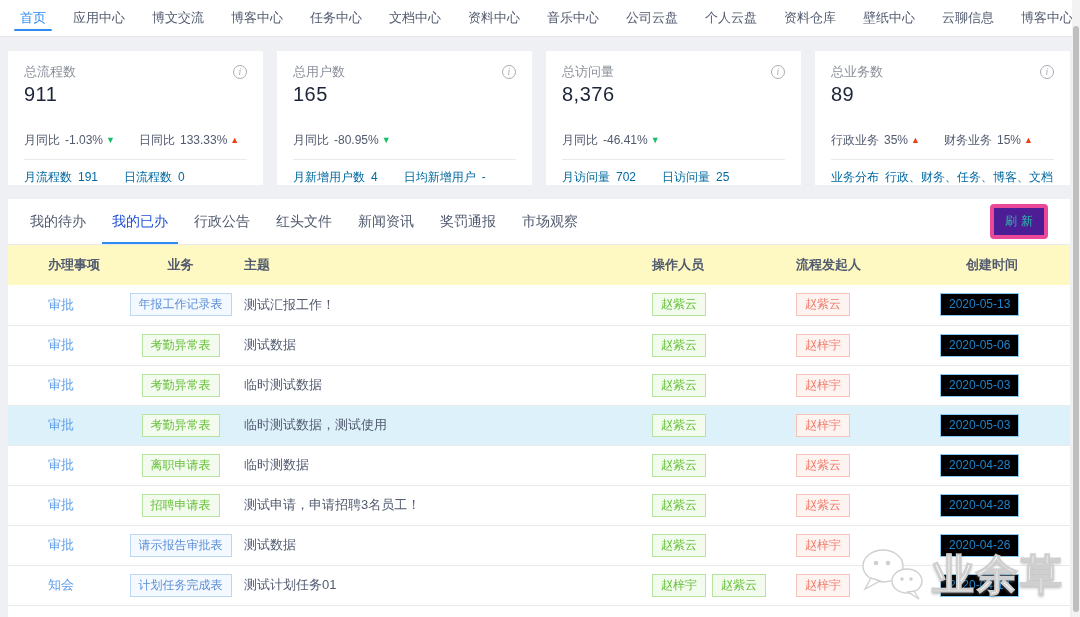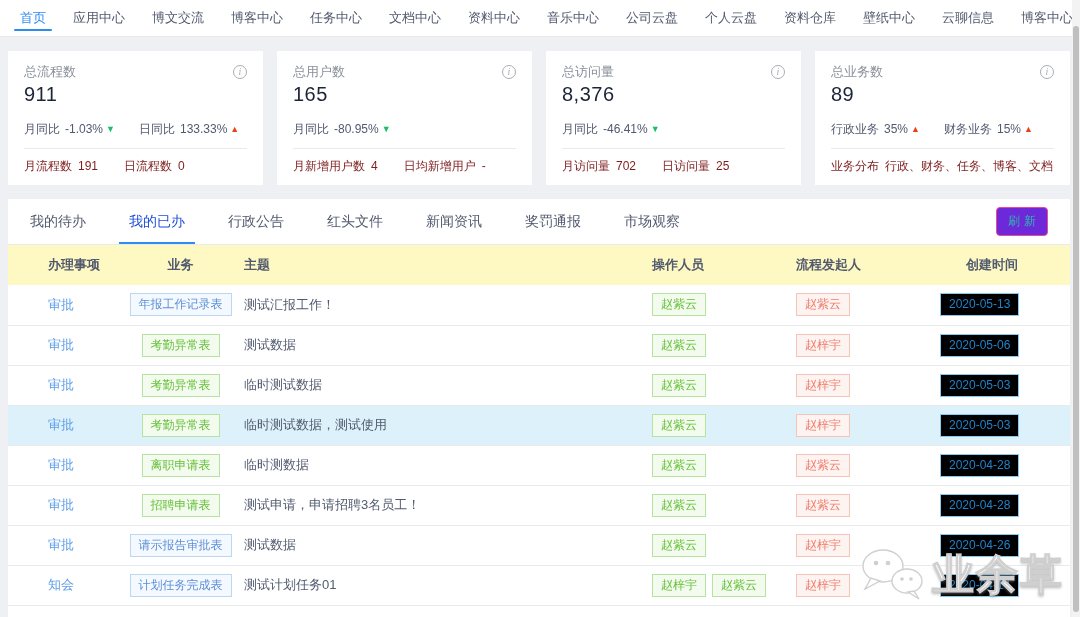--- a/index.html
+++ b/index.html
@@ -21,39 +21,39 @@
     height:2px; background:#2d8cf0; border-radius:1px; }
   
   .cards { display:grid; grid-template-columns:repeat(4,1fr); gap:14px; padding:14px 10px 0 8px; }
   .card { background:#fff; padding:12px 16px 8px; height:134px; }
   .card-head { display:flex; justify-content:space-between; align-items:center; }
   .card-title { font-size:13px; color:#8a8f99; }
   .info-icon { width:14px; height:14px; border:1px solid #aaadb3; border-radius:50%;
     color:#aaadb3; font-size:10px; line-height:12px; text-align:center;
     font-family:"Liberation Serif",serif; font-style:italic; cursor:pointer; flex:none; }
   .card-value { font-size:20px; color:#1c2438; margin-top:2px; letter-spacing:.5px; }
-  .card-metrics { display:flex; gap:24px; font-size:12px; color:#515a6e; margin-top:15px;
+  .card-metrics { display:flex; gap:24px; font-size:12px; color:#515a6e; margin-top:26px;
     padding-bottom:10px; border-bottom:1px solid #e8eaec; white-space:nowrap; }
   .metric .v { margin-left:5px; }
   .arr { font-style:normal; font-size:9px; margin-left:3px; position:relative; top:-1px; }
   .arr.down { color:#19be6b; }
   .arr.up { color:#ed4014; }
-  .card-footer { display:flex; gap:26px; font-size:12px; color:#7f1d1d; padding-top:9px;
+  .card-footer { display:flex; gap:26px; font-size:12px; color:#0369a1; padding-top:9px;
     white-space:nowrap; overflow:hidden; }
   .card-footer .v { margin-left:6px; }
   
   .panel { margin:14px 10px 0 8px; background:#fff; height:418px; overflow:hidden; }
   .tabsbar { display:flex; align-items:center; height:46px; padding:0 22px;
-    border-bottom:1px solid #e8eaec; gap:43px; }
+    border-bottom:1px solid #e8eaec; gap:26px; }
   .tab { font-size:14px; color:#515a6e; cursor:pointer; height:100%; display:flex;
     align-items:center; position:relative; white-space:nowrap; }
   .tab.active { color:#1d4ed8; font-weight:normal; }
   .tab.active::after { content:""; position:absolute; left:-10px; right:-10px; bottom:0;
     height:2px; background:#2d8cf0; }
-  .refresh { margin-left:auto; border:1px solid #ec4899; color:#2cbcab; background:#6d28d9;
+  .refresh { margin-left:auto; border:4px solid #ec4899; color:#2cbcab; background:#4c1d95;
     font-size:12px; padding:5px 7px 5px 11px; border-radius:4px; letter-spacing:4px;
     cursor:pointer; font-family:inherit; }
   
   table { width:100%; border-collapse:collapse; table-layout:fixed; font-size:13px; }
   thead th { background:#fef9c3; color:#515a6e; font-weight:bold; height:40px;
     text-align:left; white-space:nowrap; }
   tbody td { height:40px; border-bottom:1px solid #e8eaec; white-space:nowrap; overflow:hidden; }
   tr.hl td { background:#ddf1fb; }
   .c1 { width:115px; padding-left:40px; }
   .c2 { width:115px; text-align:center; padding-left:0; }

